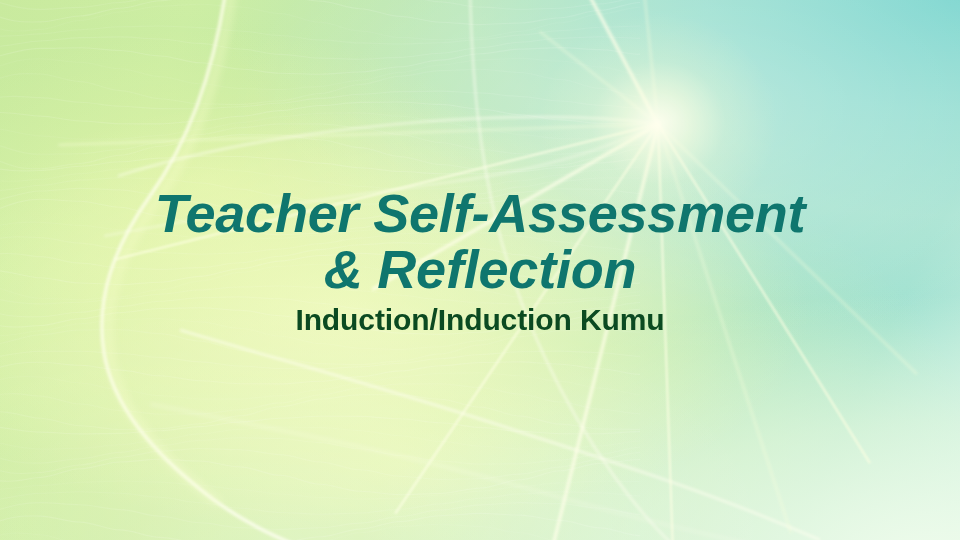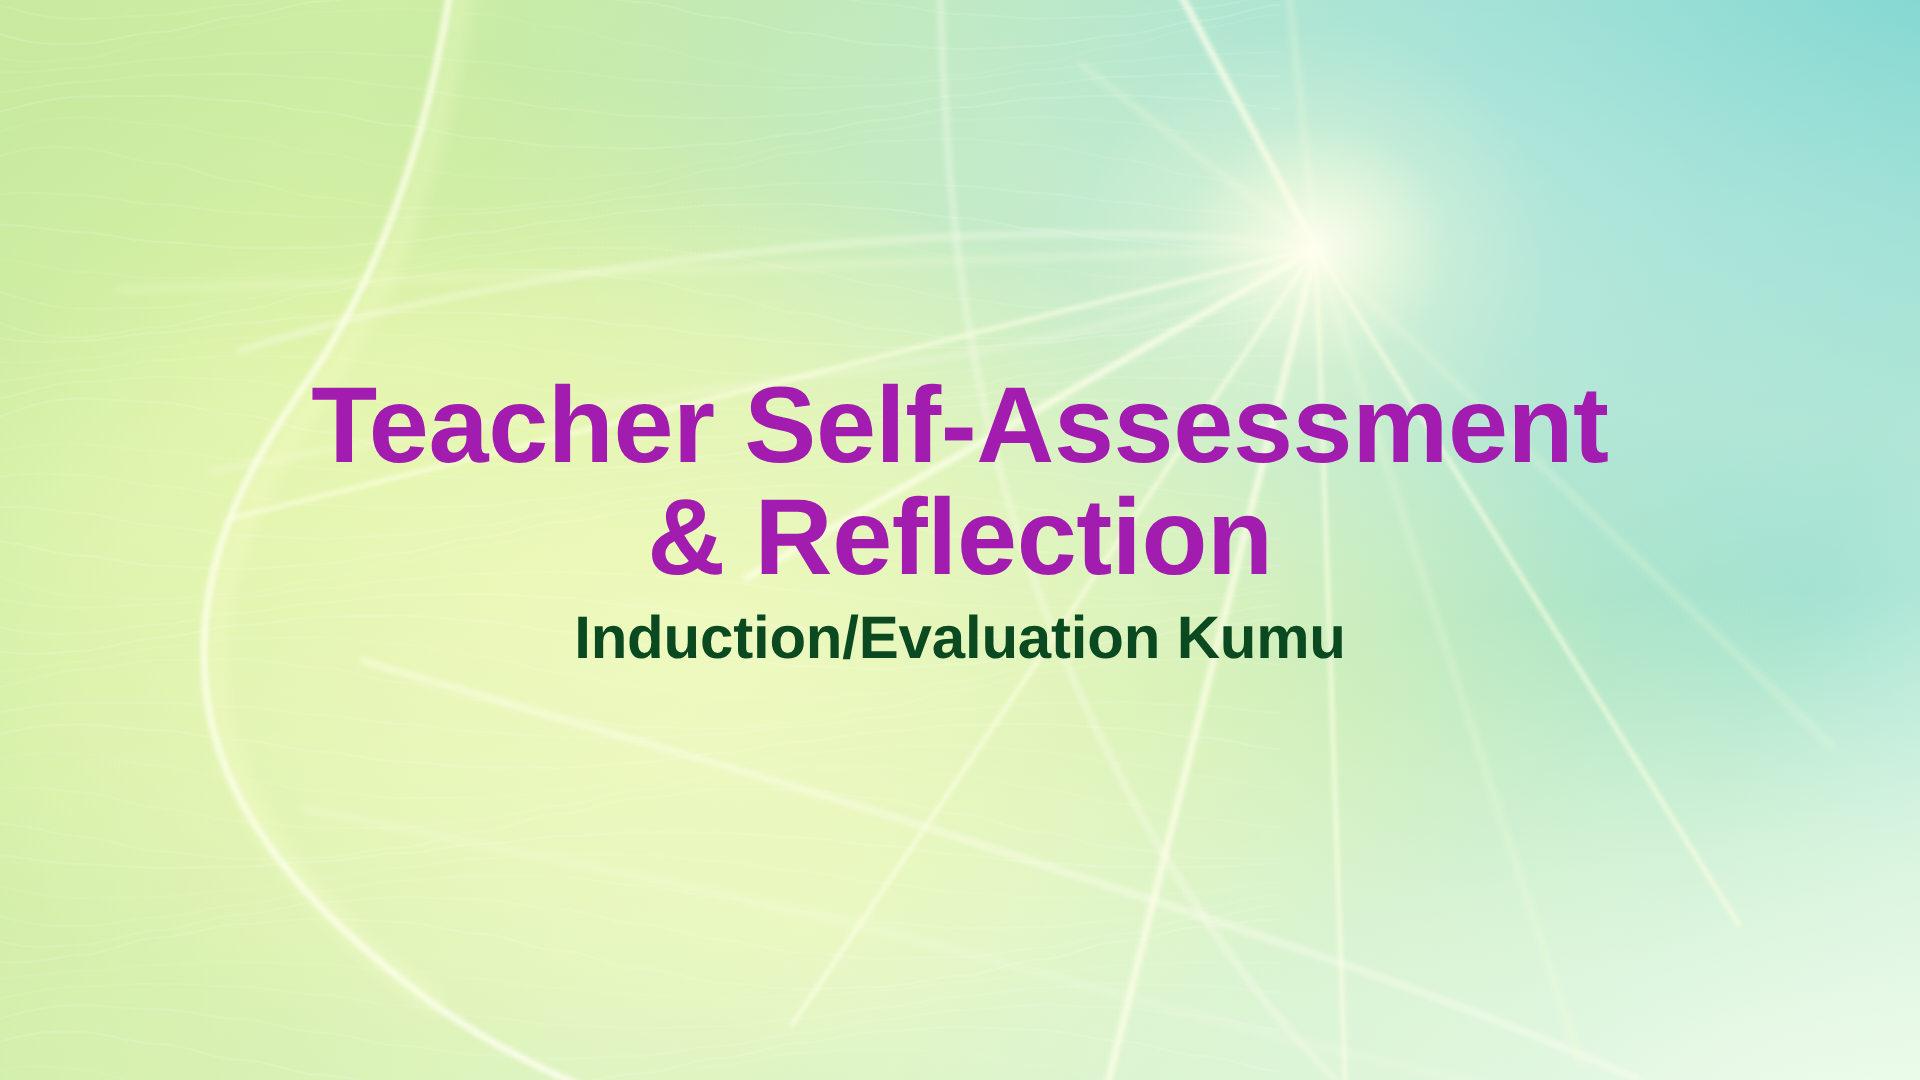--- a/index.html
+++ b/index.html
@@ -81,22 +81,23 @@
     top:186px;
     text-align:center;
     z-index:5;
   }
   #slide-title{
     margin:0;
     font-size:54px;
     font-weight:bold;
     line-height:1.03;
     letter-spacing:-0.2px;
-    color:#a21caf;
+    color:#0f766e;
     white-space:pre-line;
+    font-style:italic;
   }
   #slide-subtitle{
     margin:6px 0 0 0;
     font-size:30px;
     font-weight:bold;
     line-height:1.15;
     letter-spacing:-0.1px;
     color:#0b4a21;
   }
 </style>
@@ -184,16 +185,16 @@
     <div class="vein soft" style="width:150px; transform:rotate(-142deg);"></div>
   </div>
 
   <div class="vein-hub"></div>
 
   <div class="bg-layer bloom"></div>
 
   <div id="title-block">
     <h1 id="slide-title">Teacher Self-Assessment
 &amp; Reflection</h1>
-    <p id="slide-subtitle">Induction/Evaluation Kumu</p>
+    <p id="slide-subtitle">Induction/Induction Kumu</p>
   </div>
 
 </div>
 
 </body></html>

